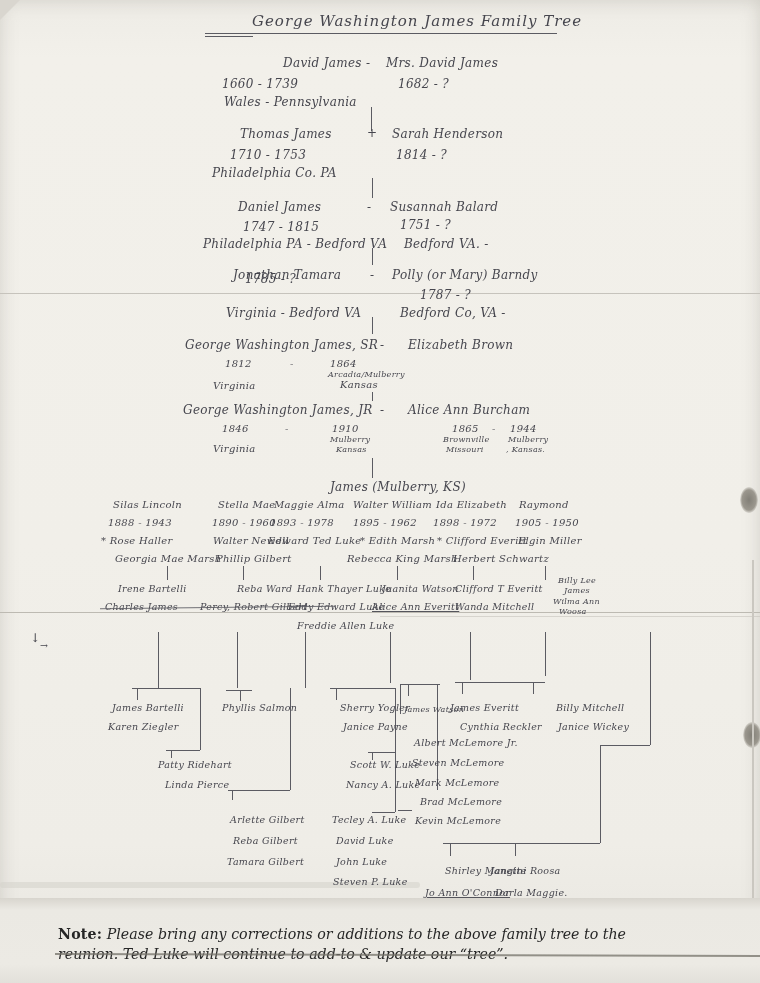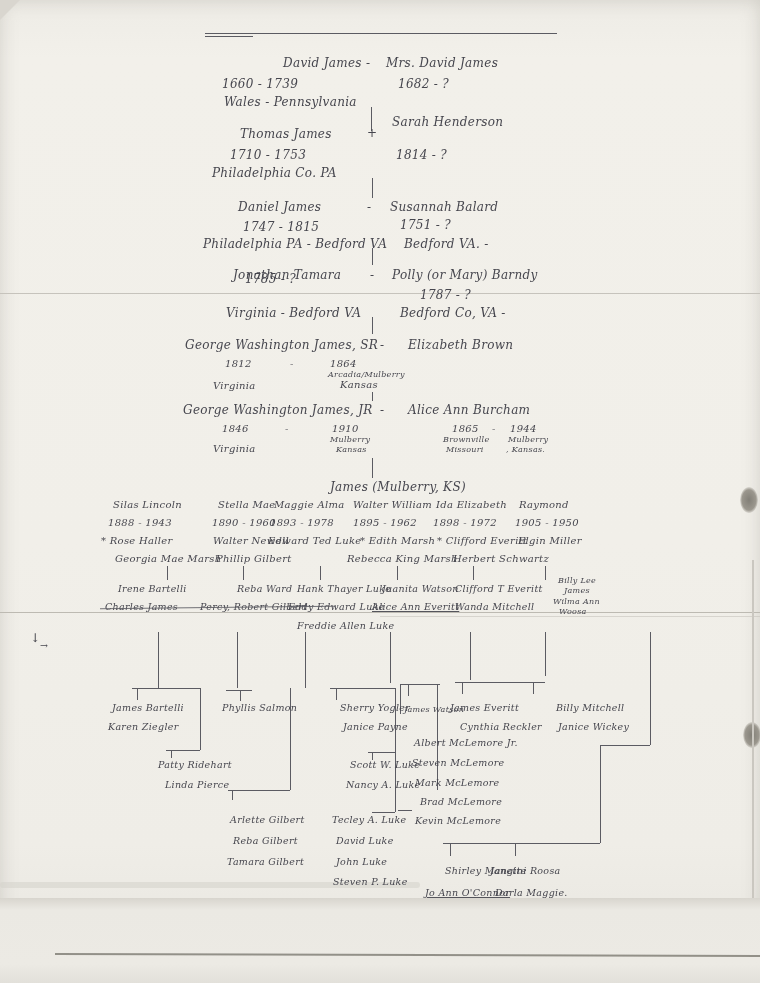--- a/index.html
+++ b/index.html
@@ -33,34 +33,35 @@
 
   <div class="corner"></div>
   <div class="crease" style="left:0;top:293px;width:760px;"></div>
   <div class="crease" style="left:0;top:612px;width:760px;background:#bdbab2;"></div>
   <div class="crease" style="left:380px;top:616px;width:380px;opacity:.6;"></div>
   <div class="crease" style="left:0;top:882px;width:420px;height:6px;background:#d4d1ca;opacity:.55;border-radius:4px;"></div>
   <div class="hole" style="left:740px;top:487px;"></div>
   <div class="hole" style="left:743px;top:722px;"></div>
   <div class="edgeline" style="left:752px;top:560px;height:423px;"></div>
 
+  <div class="t fs15" style="left:252px;top:14px;letter-spacing:1px;">George Washington James Family Tree</div>
   <div class="hl" style="left:205px;top:33px;width:352px;"></div>
   <div class="hl" style="left:205px;top:36px;width:48px;"></div>
 
   <div class="t fs12" style="left:283px;top:57px;">David James</div>
   <div class="t fs12" style="left:366px;top:57px;">-</div>
   <div class="t fs12" style="left:386px;top:57px;">Mrs. David James</div>
   <div class="t fs11" style="left:222px;top:78px;">1660 - 1739</div>
   <div class="t fs11" style="left:398px;top:78px;">1682 - ?</div>
   <div class="t fs11" style="left:224px;top:96px;">Wales - Pennsylvania</div>
   <div class="vl" style="left:371px;top:107px;height:24px;"></div>
 
   <div class="t fs12" style="left:240px;top:128px;">Thomas James</div>
   <div class="t fs12" style="left:367px;top:127px;">+</div>
-  <div class="t fs12" style="left:392px;top:116px;">Sarah Henderson</div>
+  <div class="t fs12" style="left:392px;top:128px;">Sarah Henderson</div>
   <div class="t fs11" style="left:230px;top:149px;">1710 - 1753</div>
   <div class="t fs11" style="left:396px;top:149px;">1814 - ?</div>
   <div class="t fs11" style="left:212px;top:167px;">Philadelphia Co. PA</div>
   <div class="vl" style="left:372px;top:178px;height:20px;"></div>
 
   <div class="t fs12" style="left:238px;top:201px;">Daniel James</div>
   <div class="t fs12" style="left:367px;top:201px;">-</div>
   <div class="t fs12" style="left:390px;top:201px;">Susannah Balard</div>
   <div class="t fs11" style="left:243px;top:221px;">1747 - 1815</div>
   <div class="t fs11" style="left:400px;top:219px;">1751 - ?</div>
@@ -238,15 +239,16 @@
   <div class="t fs9" style="left:336px;top:857px;">John Luke</div>
   <div class="t fs9" style="left:333px;top:877px;">Steven P. Luke</div>
 
   <div class="t fs9" style="left:420px;top:866px;margin-left:25px;">Shirley Mangini</div>
   <div class="t fs9 ul" style="left:425px;top:888px;">Jo Ann O'Connor</div>
   <div class="t fs9" style="left:412px;top:908px;">Kenneth James</div>
   <div class="t fs9" style="left:490px;top:866px;">Janette Roosa</div>
   <div class="t fs9" style="left:495px;top:888px;">Darla Maggie.</div>
 
   <div class="note-band"></div>
+  <p class="note"><b>Note:</b> <span>Please bring any corrections or additions to the above family tree to the reunion. Ted Luke will continue to add-to &amp; update our “tree”.</span></p>
   <div class="botline" style="left:55px;top:954px;width:705px;transform:rotate(.15deg);"></div>
 
 </div>
 
 </body></html>

